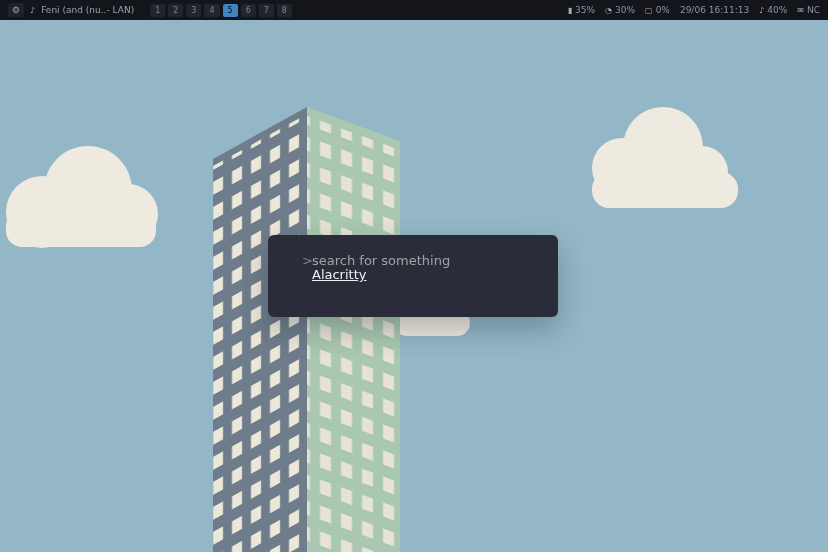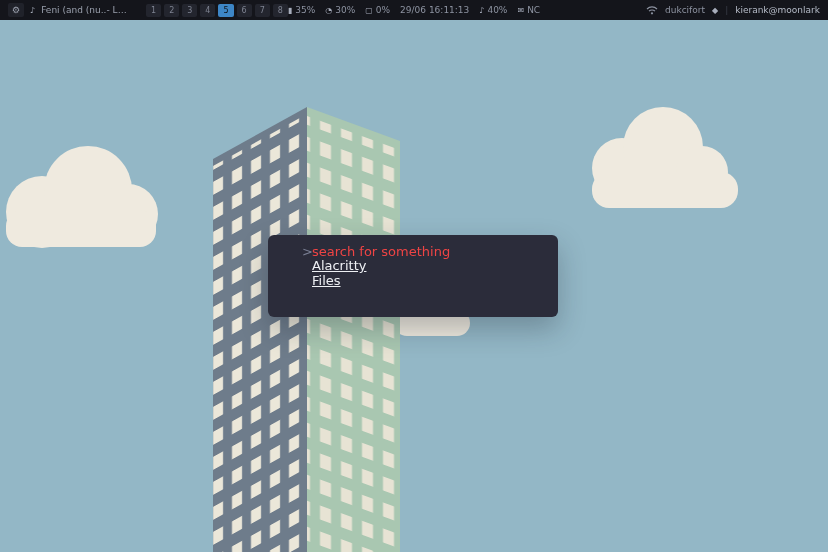--- a/index.html
+++ b/index.html
@@ -48,21 +48,21 @@
   
   .launcher {
     position:absolute; left:268px; top:235px; width:290px; height:82px;
     background:#2b2c3a; border-radius:6px; z-index:5;
     box-shadow:0 12px 28px rgba(20,30,40,.28);
     padding:9px 12px 0 34px;
     font-size:13px;
   }
   .prompt-row { display:flex; align-items:baseline; color:#7b8095; line-height:15px; }
   .prompt-caret { width:10px; color:#7b8095; }
-  .prompt-placeholder { color:#ef4444; }
+  .prompt-placeholder { color:#a3a3a3;margin-top:9px; }
   .launcher-item {
     color:#eef0f4; line-height:14.5px; padding-left:10px; cursor:default;text-decoration:underline;
   }
 </style>
 </head>
 <body>
 
 <div class="topbar">
   <div class="bar-left">
     <span class="bar-btn">⚙</span>
@@ -99,31 +99,20 @@
     <span class="status-item">
       <span class="status-icon">♪</span>
       <span>40%</span>
     </span>
     <span class="status-item">
       <span class="status-icon">✉</span>
       <span>NC</span>
     </span>
   </div>
 
-  <div class="bar-right">
-    <svg class="wifi-svg" width="12" height="10" viewBox="0 0 12 10">
-      <path d="M1 4 A 7 7 0 0 1 11 4" fill="none" stroke="#8d93a1" stroke-width="1.1"></path>
-      <path d="M3 6.2 A 4.2 4.2 0 0 1 9 6.2" fill="none" stroke="#8d93a1" stroke-width="1.1"></path>
-      <circle cx="6" cy="8.3" r="1.1" fill="#8d93a1"></circle>
-    </svg>
-    <span>dukcifort</span>
-    <span class="status-icon">◆</span>
-    <span class="bar-sep">|</span>
-    <span class="username">kierank@moonlark</span>
-  </div>
 </div>
 
 <svg class="wallpaper" width="828" height="532" viewBox="0 0 828 532" xmlns="http://www.w3.org/2000/svg">
   <defs>
     <pattern id="winL" width="19" height="25" patternUnits="userSpaceOnUse" patternTransform="skewY(-29)">
       <rect x="4" y="5" width="10" height="13" fill="#ebe7d9"></rect>
     </pattern>
     <pattern id="winR" width="21" height="26" patternUnits="userSpaceOnUse" patternTransform="skewY(20)">
       <rect x="5" y="5" width="11" height="14" fill="#e7e3d4"></rect>
     </pattern>
@@ -158,14 +147,13 @@
     <polygon points="307,96 400,130 400,532 307,532" fill="url(#winR)"></polygon>
   </g>
 </svg>
 
 <div class="launcher">
   <div class="prompt-row">
     <span class="prompt-caret">&gt;</span>
     <span class="prompt-placeholder">search for something</span>
   </div>
   <div class="launcher-item">Alacritty</div>
-  <div class="launcher-item">Files</div>
 </div>
 
 </body></html>

